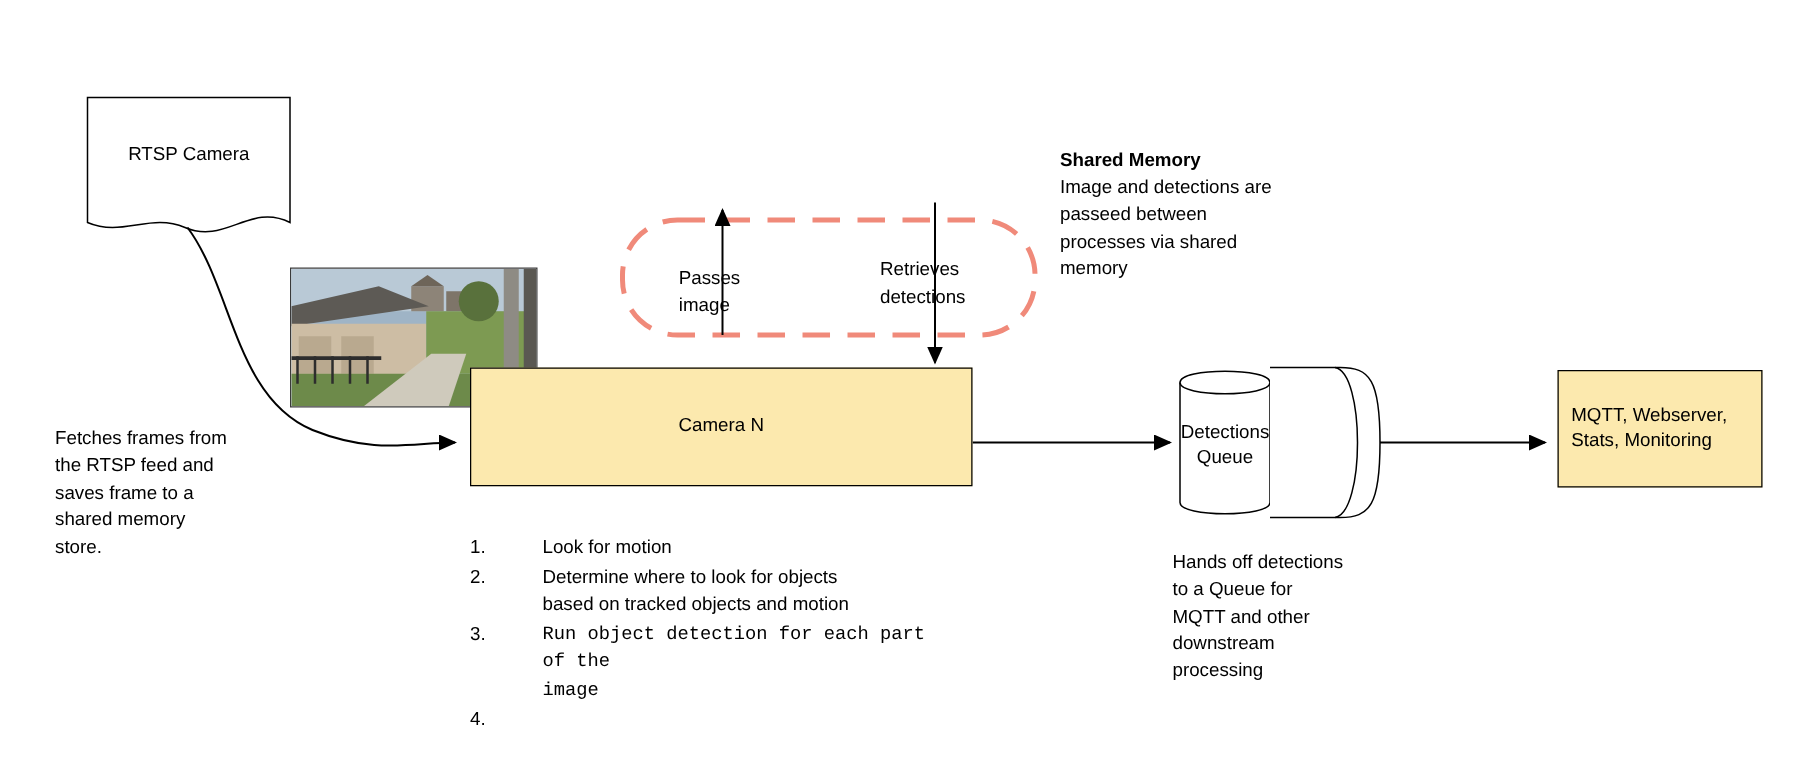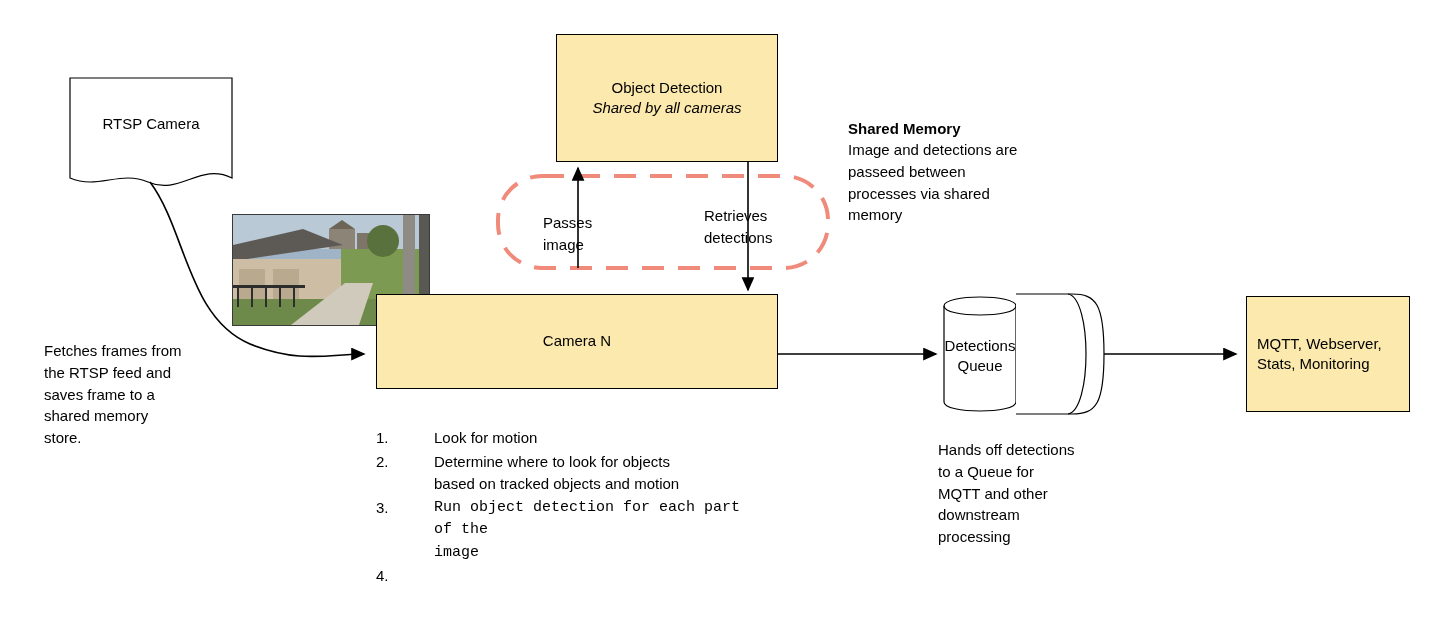--- a/index.html
+++ b/index.html
@@ -158,24 +158,20 @@
       <rect x="46" y="70" width="2" height="22" fill="#2d2d2d"></rect>
       <rect x="60" y="70" width="2" height="22" fill="#2d2d2d"></rect>
 
       <rect x="170" y="0" width="12" height="110" fill="#8e8b84"></rect>
       <rect x="186" y="0" width="10" height="110" fill="#5a5852"></rect>
 
       <circle cx="150" cy="26" r="16" fill="#59713c"></circle>
     </svg>
   </div>
 
-  <div class="node box" style="left:556px; top:34px; width:222px; height:128px;">
-    <div>Object Detection</div>
-    <div class="sub">Shared by all cameras</div>
-  </div>
 
   <div class="plain-text bold" style="left:848px; top:118px; width:220px;">Shared Memory</div>
   <div class="plain-text" style="left:848px; top:139px; width:220px;">Image and detections are
 passeed between
 processes via shared
 memory</div>
 
   <div class="plain-text" style="left:543px; top:212px; width:100px; text-align:left;">Passes
 image</div>
   <div class="plain-text" style="left:704px; top:205px; width:120px; text-align:left;">Retrieves
@@ -209,18 +205,18 @@
     <div class="cyl-label">Detections</div>
     <div class="cyl-label" style="top:20px;">Queue</div>
   </div>
 
   <div class="plain-text" style="left:938px; top:439px; width:200px;">Hands off detections
 to a Queue for
 MQTT and other
 downstream
 processing</div>
 
-  <div class="node box" style="left:1246px; top:296px; width:164px; height:116px; align-items:flex-start; padding-left:10px;">
+  <div class="node box" style="left:1246px; top:296px; width:164px; height:94px; align-items:flex-start; padding-left:10px;">
     <div style="text-align:left;">MQTT, Webserver,</div>
     <div style="text-align:right;">Stats, Monitoring</div>
   </div>
 
 </div>
 
 </body></html>

